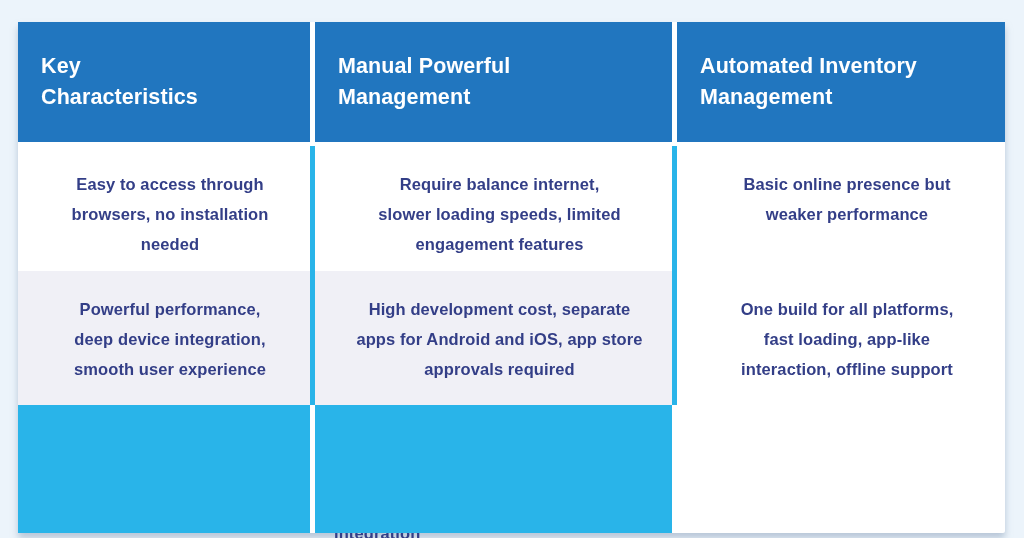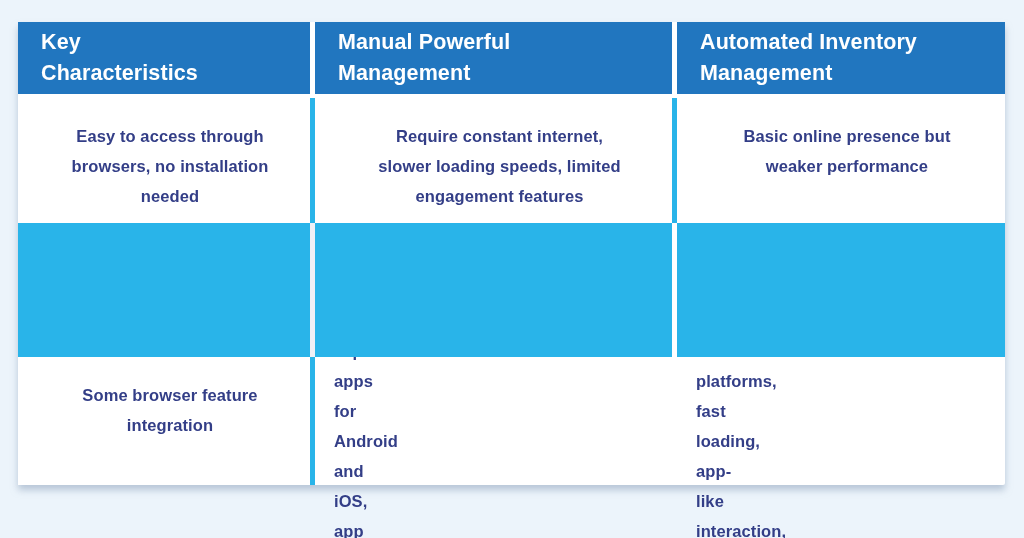--- a/index.html
+++ b/index.html
@@ -23,21 +23,21 @@
     left:18px;
     top:22px;
     width:987px;
     background:#ffffff;
     border-radius:2px;
     box-shadow:0 5px 7px rgba(140,160,185,0.55);
   }
   .header-row{
     display:grid;
     grid-template-columns:292px 5px 357px 5px 328px;
-    height:72px;
+    height:120px;
   }
   .hcell{
     background:var(--header-bg);
     color:var(--header-text);
     font-size:21.5px;
     font-weight:700;
     line-height:31px;
     display:flex;
     align-items:center;
     padding-left:23px;
@@ -93,27 +93,30 @@
     </div>
 
     <div class="header-gap"></div>
 
     <div class="body-grid">
 
       <div class="bcell">Easy to access through
 browsers, no installation
 needed</div>
       <div class="vdiv"></div>
-      <div class="bcell">Require constant internet,
+      <div class="bcell">Require balance internet,
 slower loading speeds, limited
 engagement features</div>
       <div class="vdiv"></div>
       <div class="bcell">Basic online presence but
 weaker performance</div>
 
+      <div class="bcell alt">Powerful performance,
+deep device integration,
+smooth user experience</div>
       <div class="vdiv"></div>
       <div class="bcell alt">High development cost, separate
 apps for Android and iOS, app store
 approvals required</div>
       <div class="vdiv"></div>
 
       <div class="bcell">One build for all platforms,
 fast loading, app-like
 interaction, offline support</div>
       <div class="vdiv"></div>

